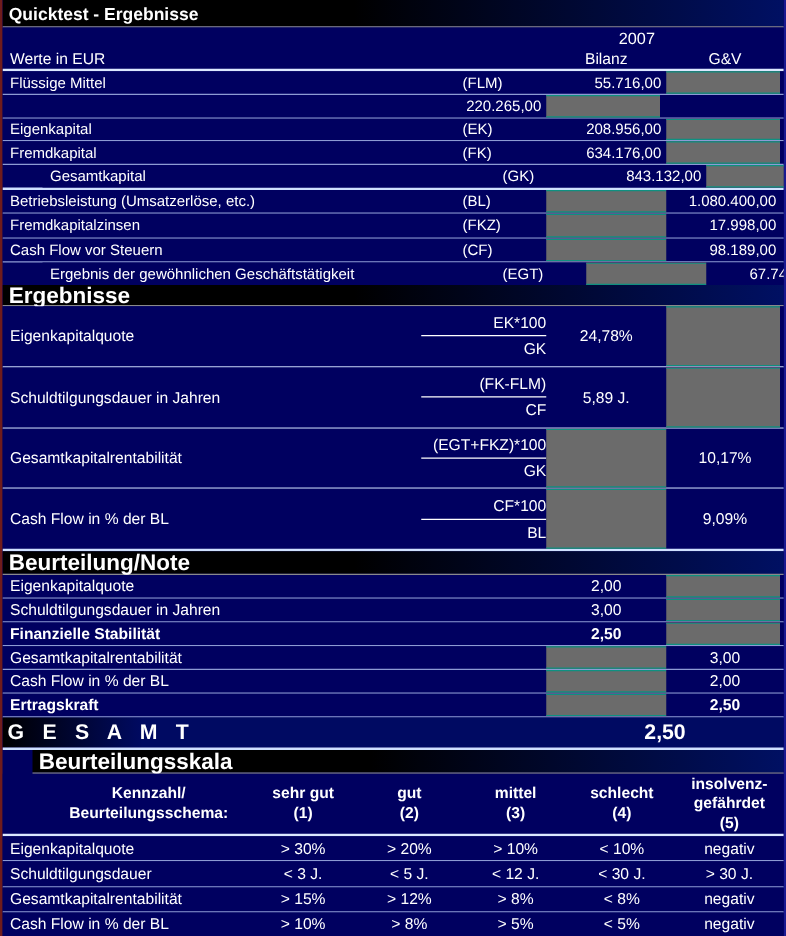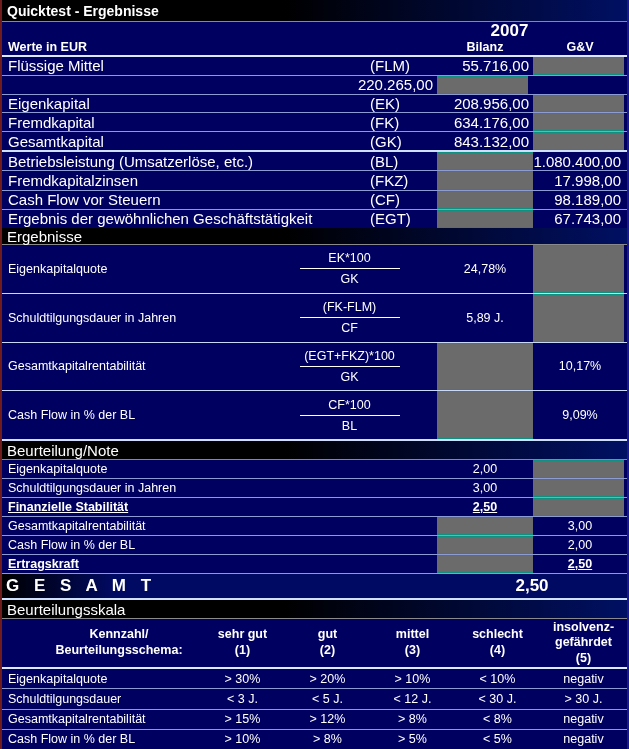--- a/index.html
+++ b/index.html
@@ -18,66 +18,66 @@
     height:22px; flex:0 0 22px;
     background:linear-gradient(90deg,#000000 0%,#000000 45%,#001063 100%);
     border-bottom:1px solid #8a8a8a;
     display:flex; align-items:center;
     font-size:14px; font-weight:bold; padding-left:5px;
   }
   .secheader {
     background:linear-gradient(90deg,#000000 0%,#000000 45%,#001063 100%);
     border-bottom:1px solid #8a8a8a;
     display:flex; align-items:center;
-    font-size:15px; font-weight:normal; padding-left:5px;
+    font-size:18px; font-weight:bold; padding-left:5px;
   }
   .sh-ergebnisse { height:17px; flex:0 0 17px; }
   .sh-beurteilung { height:19px; flex:0 0 19px; }
-  .sh-skala { height:19px; flex:0 0 19px; }
+  .sh-skala { height:19px; flex:0 0 19px;margin-left:24px; }
   
   .yearrow {
     height:17px; flex:0 0 17px; background:#000060;
-    display:flex; align-items:center; font-size:17px; font-weight:bold;
+    display:flex; align-items:center; font-size:13px; font-weight:normal;
   }
   .yearcell { margin-left:auto; width:235px; text-align:center; }
   .wheader {
     height:18px; flex:0 0 18px; background:#000060;
     border-bottom:2px solid #dce8ff;
     display:grid; grid-template-columns:348px 87px 96px 94px;
-    align-items:center; font-size:12.5px; font-weight:bold;
+    align-items:center; font-size:12.5px; font-weight:normal;
   }
   
   .group-balance { height:95px; flex:0 0 95px; border-bottom:2px solid #cfe0ff; display:flex; flex-direction:column; }
   .group-pl      { height:76px; flex:0 0 76px; display:flex; flex-direction:column; }
   .row {
     flex:1; display:grid; grid-template-columns:348px 87px 96px 94px;
-    align-items:center; font-size:15px;
+    align-items:center; font-size:12px;
     border-bottom:1px solid #8d9bd4; background:#000060;
   }
-  .group-balance .row:last-child, .group-pl .row:last-child { border-bottom:none; }
+  .group-balance .row:last-child, .group-pl .row:last-child { border-bottom:none;margin-left:32px; }
   .c-label { padding-left:6px; white-space:nowrap; }
   .c-code { padding-left:20px; }
   .num { text-align:right; padding-right:4px; }
   .num-gv { text-align:right; padding-right:6px; }
   .center { text-align:center; }
-  .bold { font-weight:bold;text-decoration:underline; }
+  .bold { font-weight:bold; }
   .gray {
     background:#6b6b6b; height:100%;
     box-shadow: inset 0 1px 0 #0f9080, inset 0 -1px 0 #0f9080;
   }
   .gray.gvcell { width:91px; }
   
   .group-formula { height:196px; flex:0 0 196px; display:flex; flex-direction:column; }
   .frow {
     flex:1; display:grid; grid-template-columns:260px 175px 96px 94px;
     align-items:center; font-size:12.5px;
     border-bottom:1px solid #c8d8f8; background:#000060;
   }
   .frow:last-child { border-bottom:2px solid #cfe0ff; }
-  .formula { display:flex; flex-direction:column; align-items:center; justify-content:center; height:100%; padding:2px 0; }
+  .formula { display:flex; flex-direction:column; align-items:flex-end; justify-content:center; height:100%; padding:2px 0; }
   .fracline { width:100px; border-top:1px solid #ffffff; margin:3px 0; }
   
   .group-note { height:114px; flex:0 0 114px; display:flex; flex-direction:column; }
   .nrow {
     flex:1; display:grid; grid-template-columns:435px 96px 94px;
     align-items:center; font-size:12.5px;
     border-bottom:1px solid #8d9bd4; background:#000060;
   }
   .gesamtrow {
     height:26px; flex:0 0 26px;

